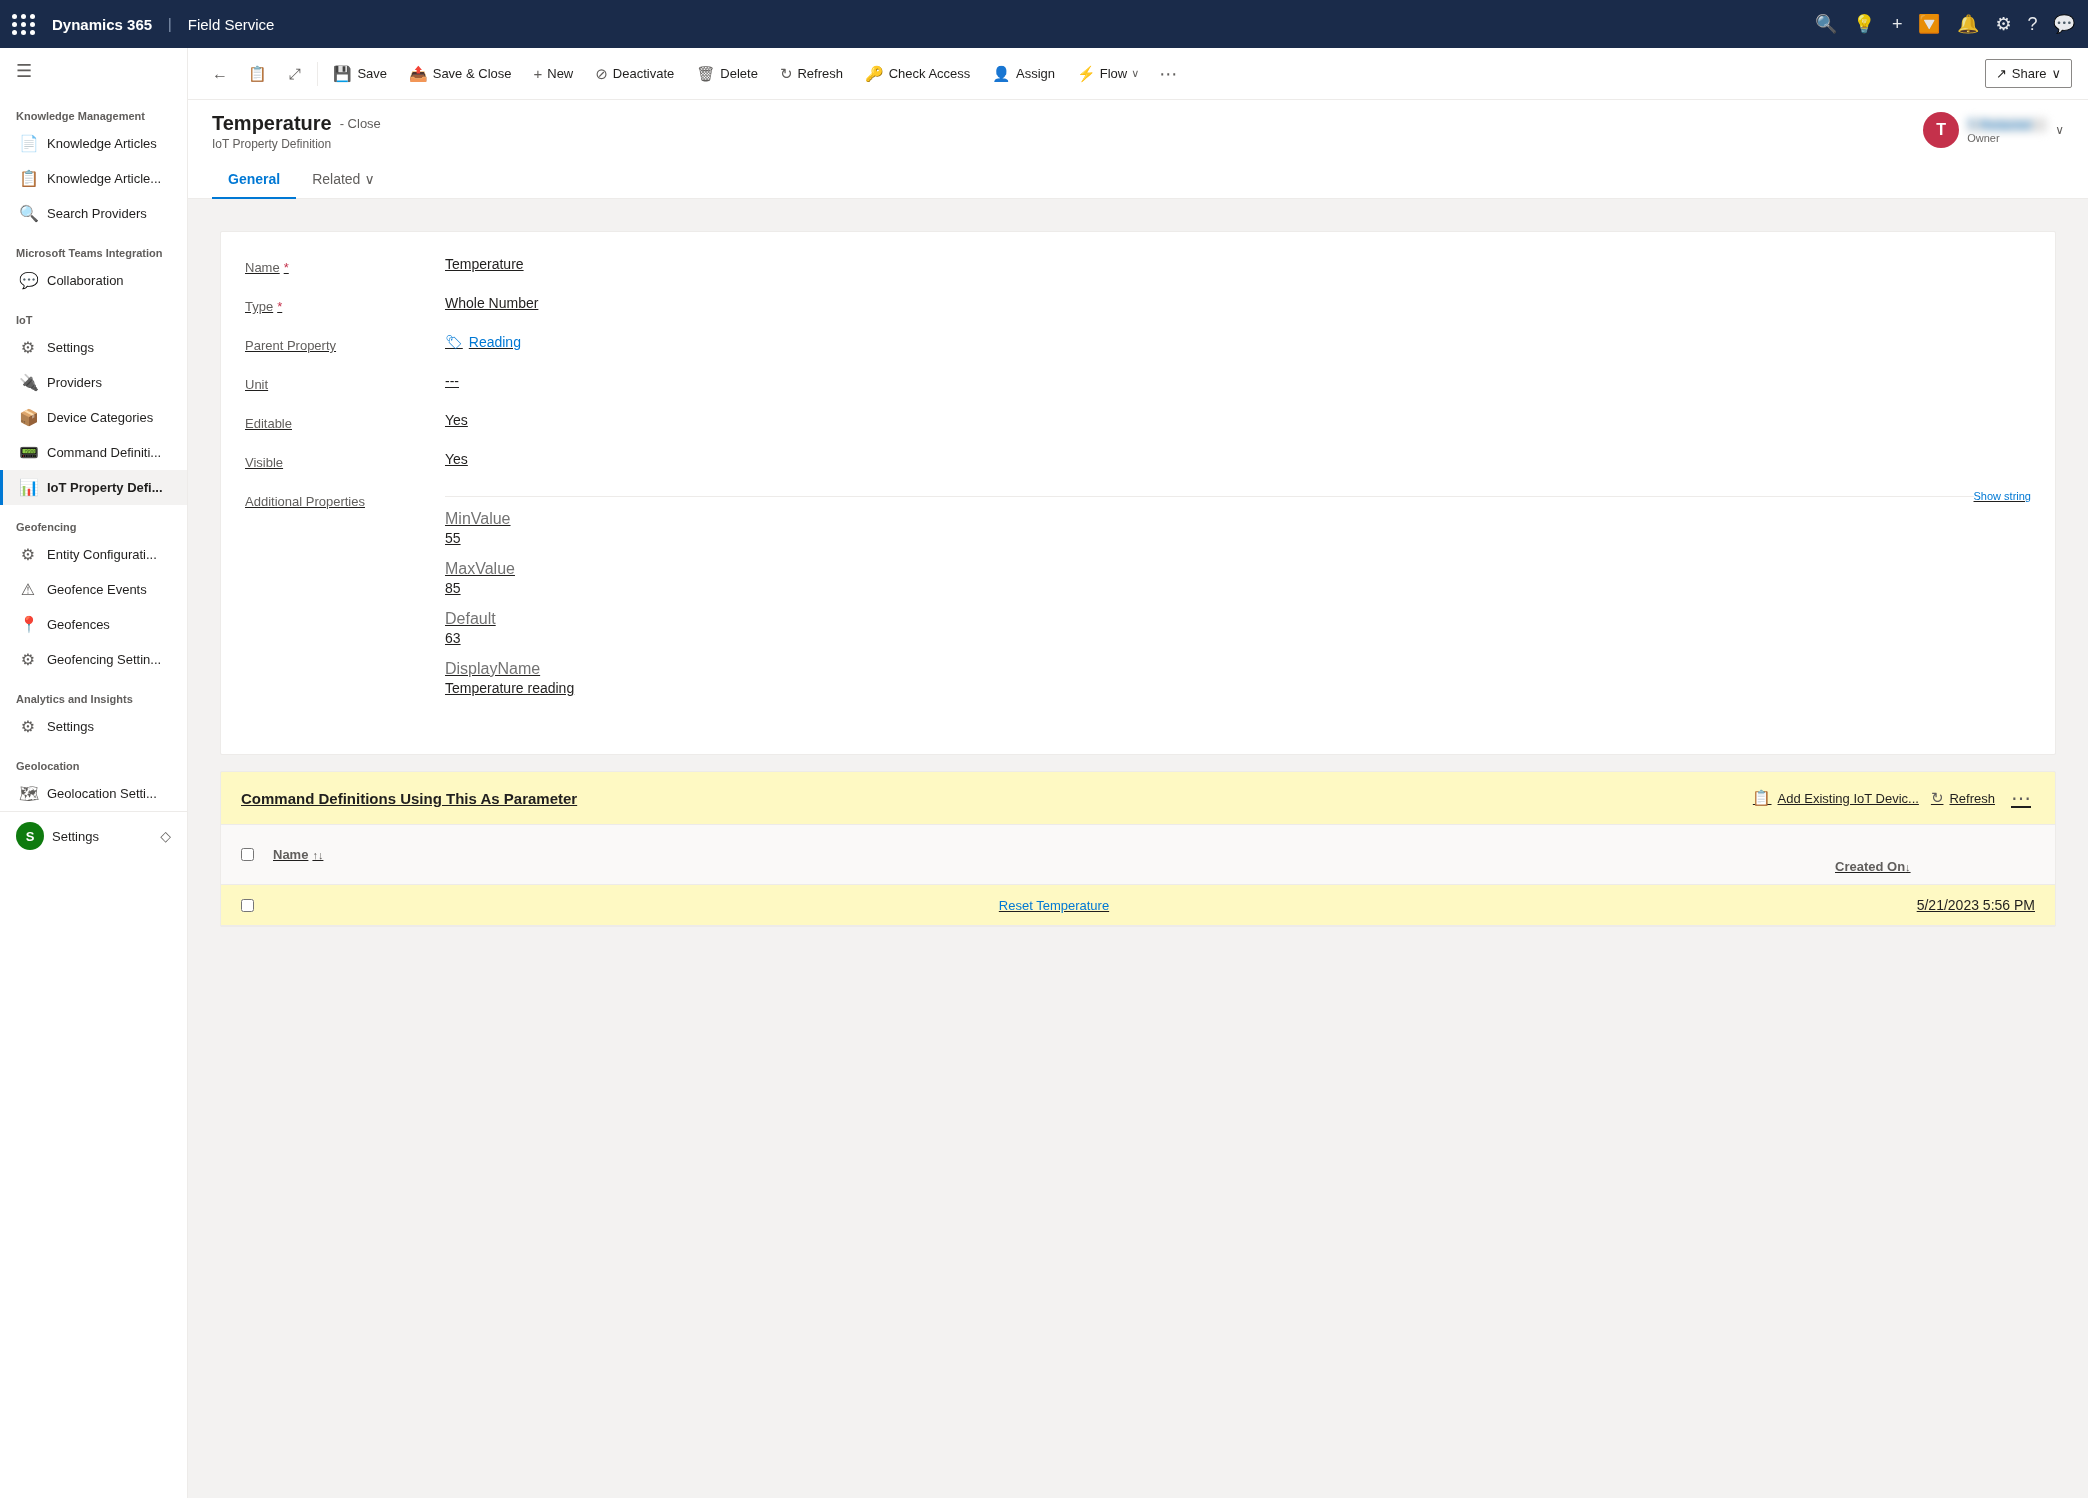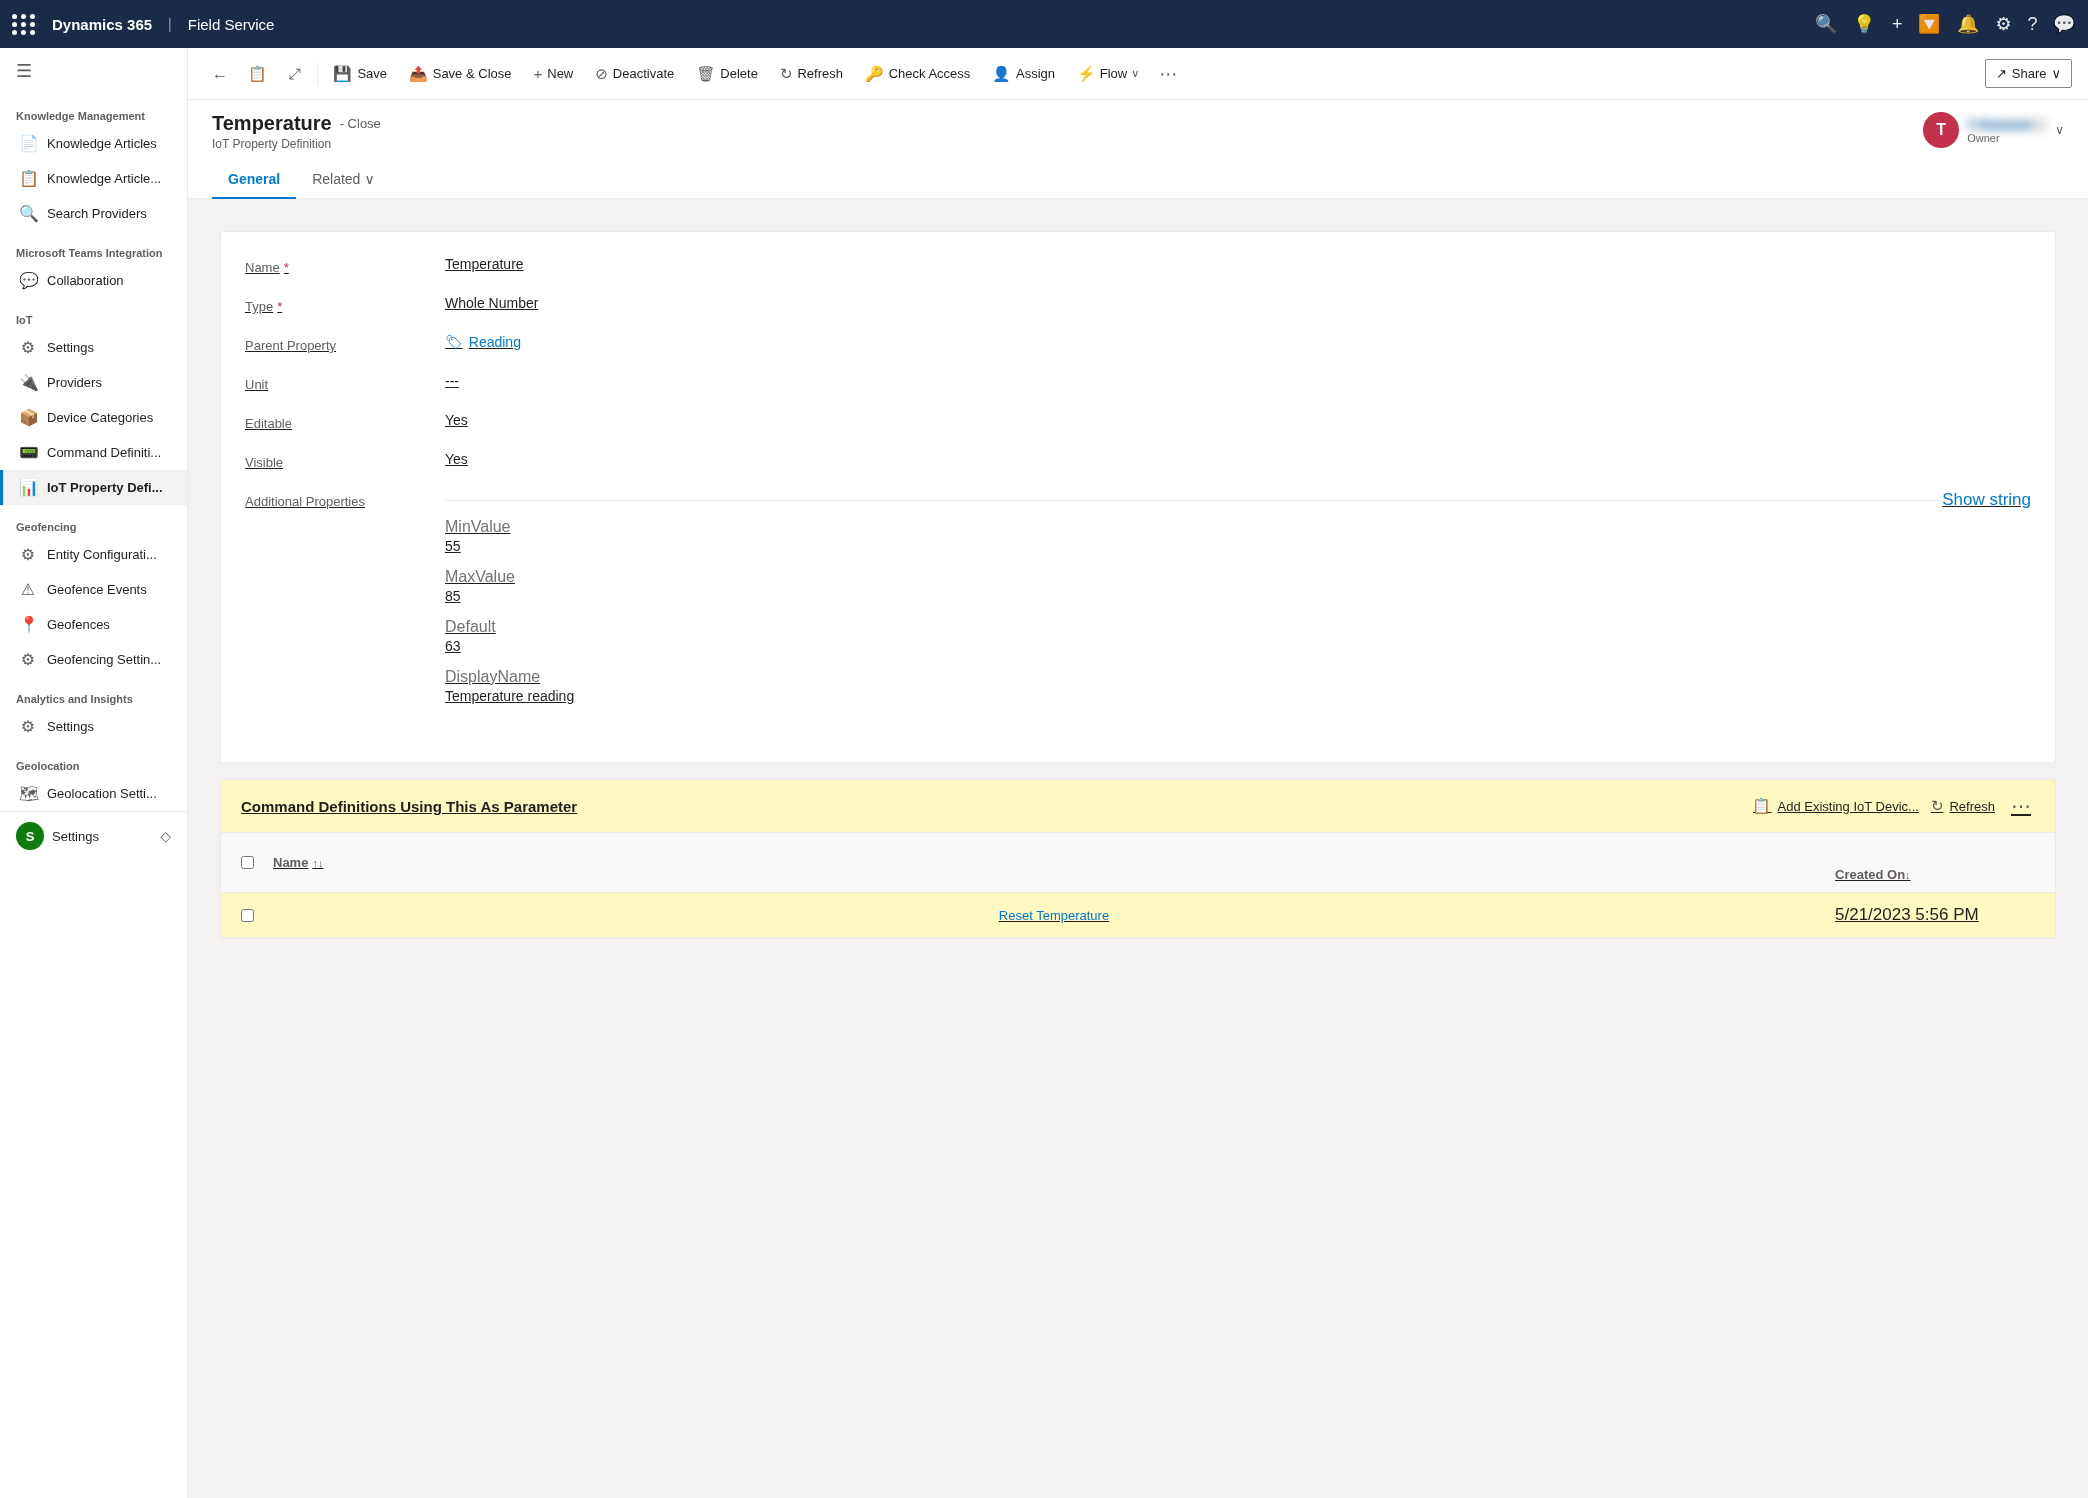--- a/index.html
+++ b/index.html
@@ -108,21 +108,21 @@
     .form-row { display: flex; margin-bottom: 20px; align-items: flex-start; }
     .form-label { width: 200px; min-width: 200px; font-size: 13px; color: #605e5c; padding-top: 4px; display: flex; align-items: center; gap: 4px; }
     .form-required { color: #c4314b; }
     .form-value { flex: 1; font-size: 14px; color: #201f1e; }
     .form-value-link { color: #0078d4; cursor: pointer; text-decoration: none; display: flex; align-items: center; gap: 6px; }
 
     
     .additional-props-header {
       display: flex; align-items: center; justify-content: space-between; margin-bottom: 8px;
     }
-    .show-string-btn { color: #0078d4; cursor: pointer; font-size: 17px; background: none; border: none; padding: 0; }
+    .show-string-btn { color: #0078d4; cursor: pointer; font-size: 11px; background: none; border: none; padding: 0; }
     .sub-field { margin-bottom: 14px; }
     .sub-field-label { font-size: 16px; color: #737373; margin-bottom: 2px; }
     .sub-field-value { font-size: 14px; color: #201f1e; font-weight: 400; }
 
     
     .cmd-section { background: #fef9c3; border: 1px solid #edebe9; border-radius: 2px; }
     .cmd-section-header {
       display: flex; align-items: center; padding: 14px 20px;
       border-bottom: 1px solid #edebe9;
     }
@@ -139,21 +139,21 @@
       border-bottom: 1px solid #edebe9; background: #faf9f8;
     }
     .cmd-checkbox { width: 32px; display: flex; align-items: center; }
     .cmd-col-name { flex: 1; font-size: 13px; color: #605e5c; font-weight: 600; display: flex; align-items: center; gap: 4px; cursor: pointer; }
     .cmd-col-created { width: 200px; font-size: 13px; color: #605e5c; font-weight: 600; display: flex; align-items: center; gap: 0; cursor: pointer; margin-top: 24px; }
     .cmd-table-row {
       display: flex; align-items: center; padding: 12px 20px;
       border-bottom: 1px solid #edebe9;
     }
     .cmd-row-name { flex: 1; color: #0078d4; cursor: pointer; font-size: 13px; text-align: center; }
-    .cmd-row-created { width: 200px; font-size: 17px; color: #201f1e; }
+    .cmd-row-created { width: 200px; font-size: 14px; color: #201f1e; text-align: right; }
     .sort-icon { font-size: 11px; color: #605e5c; }
 
     
     ::-webkit-scrollbar { width: 6px; }
     ::-webkit-scrollbar-track { background: #f3f2f1; }
     ::-webkit-scrollbar-thumb { background: #c8c6c4; border-radius: 3px; }
   </style>
 </head>
 <body>
 

